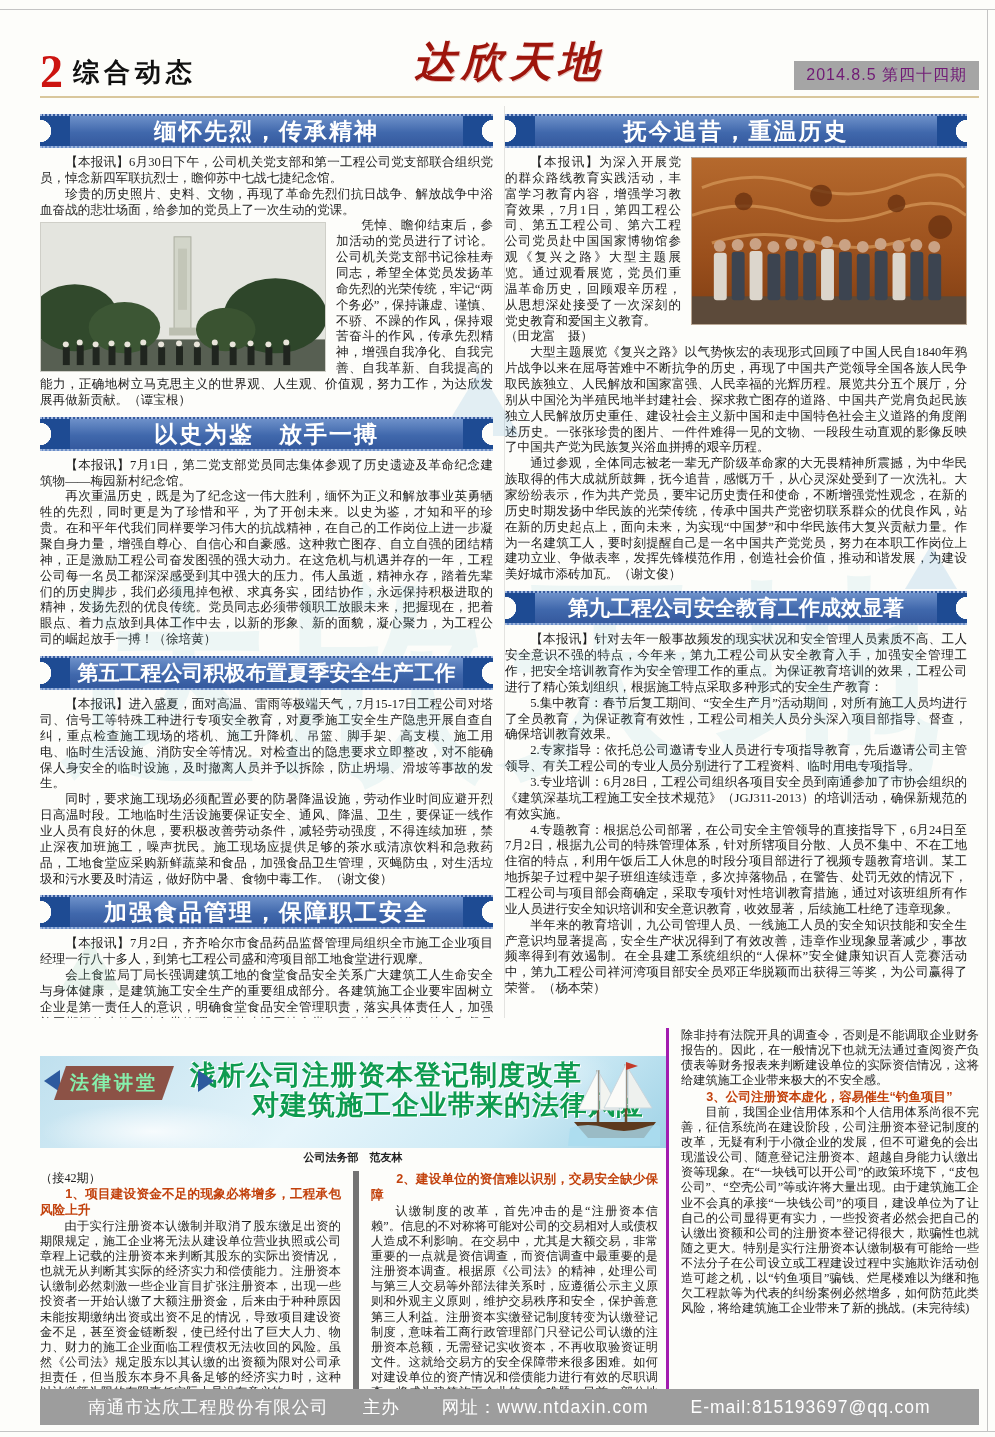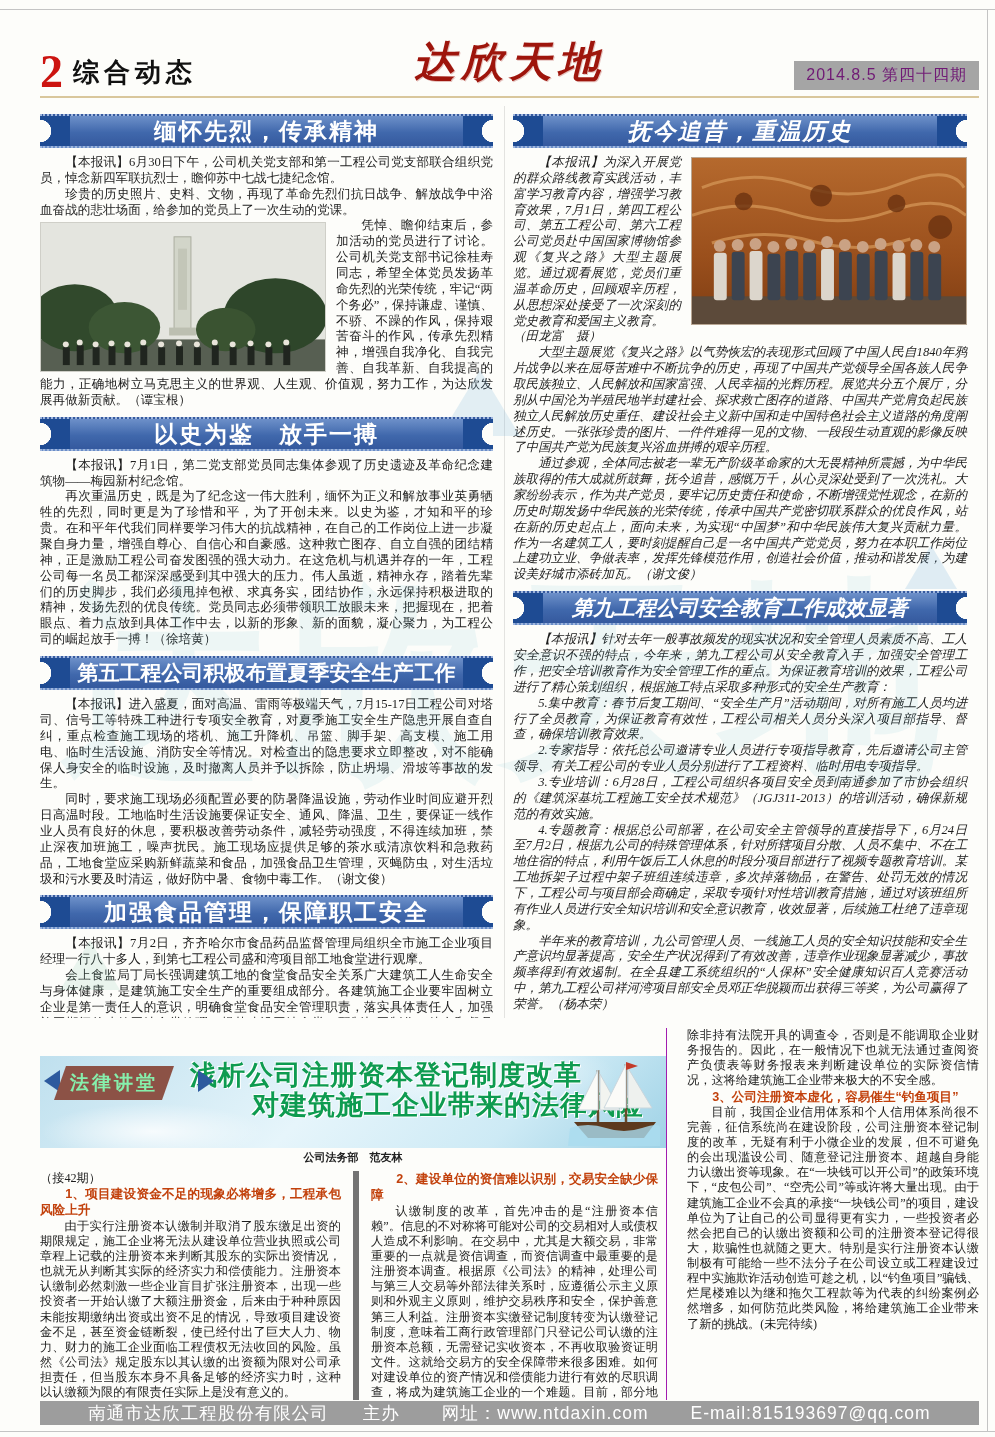--- a/index.html
+++ b/index.html
@@ -35,21 +35,21 @@
               font-size:42px; font-weight:bold; font-style:italic; color:#9e150c;
               font-family:"DejaVu Serif",serif; letter-spacing:6px; text-shadow:1px 1px 0 rgba(158,21,12,0.25); }
   .issue-box { margin-left:auto; margin-bottom:6px; background:#a5a5a5; color:#701a75;
                font-family:"Liberation Sans","DejaVu Sans",sans-serif;
                font-size:16px; padding:4px 12px; letter-spacing:1px; position:relative; z-index:2; }
 
   
   .main { display:flex; margin:8px 16px 0 40px; height:912px; overflow:hidden; }
   .col { min-width:0; }
   .col-l { width:464px; padding-right:11px; }
-  .col-r { width:463px; padding-left:8px; border-left:1px solid #e3e3e0;font-style:italic; }
+  .col-r { width:463px; padding-left:0; border-left:1px solid #e3e3e0; }
 
   
   .art-hd { position:relative; height:34px; margin:8px 0 7px; overflow:hidden;
             background:linear-gradient(180deg,#6d90c9 0%,#4068ac 55%,#35599e 100%);
             border-top:2px dotted #9fb6dd; border-bottom:2px dotted #9fb6dd; }
   .art-hd::before, .art-hd::after { content:""; position:absolute; top:0; bottom:0; width:30px; }
   .art-hd::before { left:0;  background:radial-gradient(circle at 0% 50%, #fdfdfa 0 11px, #1e4b93 11.5px); }
   .art-hd::after  { right:0; background:radial-gradient(circle at 100% 50%, #fdfdfa 0 11px, #1e4b93 11.5px); }
   .art-hd .t { display:block; text-align:center; color:#fff; font-weight:bold; font-size:23px;
                line-height:30px; letter-spacing:2px;
@@ -80,29 +80,29 @@
   .law-titles { padding:4px 0 0 150px; font-family:"Liberation Sans","DejaVu Sans",sans-serif;margin-top:28px; }
   .law-t1, .law-t2 { font-size:27px; font-weight:bold; color:#0e9b50; letter-spacing:1px;
                      line-height:1.12; text-shadow:1px 1px 0 #ffffff, -1px -1px 0 #ffffff; }
   .law-t2 { padding-left:62px; }
   .law-byline { text-align:center; font-size:11px; font-weight:bold; color:#222; margin-top:2px;
                 font-family:"Liberation Sans","DejaVu Sans",sans-serif; }
   .ship { position:absolute; right:6px; top:2px; width:92px; height:88px; }
   .law-cols { display:flex; margin-top:6px; }
   .law-col { width:313px; padding-right:12px; }
   .law-col + .law-col { padding-left:12px; padding-right:8px; border-left:6px solid #737373; }
-  .law-col3 { width:313px; padding-left:20px; border-left:1px solid #a21caf; }
+  .law-col3 { width:313px; padding-left:12px; border-left:3px solid #a21caf; }
   .law p { font-size:12.2px; line-height:1.24; text-align:justify; text-indent:2em; }
   .law p.noind { text-indent:0; }
   .law .ghead { color:#c2410c; font-weight:bold; text-indent:2em; font-size:12.6px;
                 font-family:"Liberation Sans","DejaVu Sans",sans-serif; line-height:1.3; }
   .law .note { font-size:12.2px; text-indent:0; }
 
   
-  .footer { position:absolute; left:40px; right:16px; bottom:12px; height:24px;
+  .footer { position:absolute; left:40px; right:16px; bottom:12px; height:36px;
             background:#9d9d9d; color:#fff; display:flex; align-items:center;
             justify-content:center; column-gap:42px;
             font-family:"Liberation Sans","DejaVu Sans",sans-serif; font-size:17.5px; letter-spacing:1px; }
   .footer .grp { display:flex; column-gap:34px; }
 </style>
 </head>
 <body>
 
 <div class="page">
   <div class="frame-top"></div>

